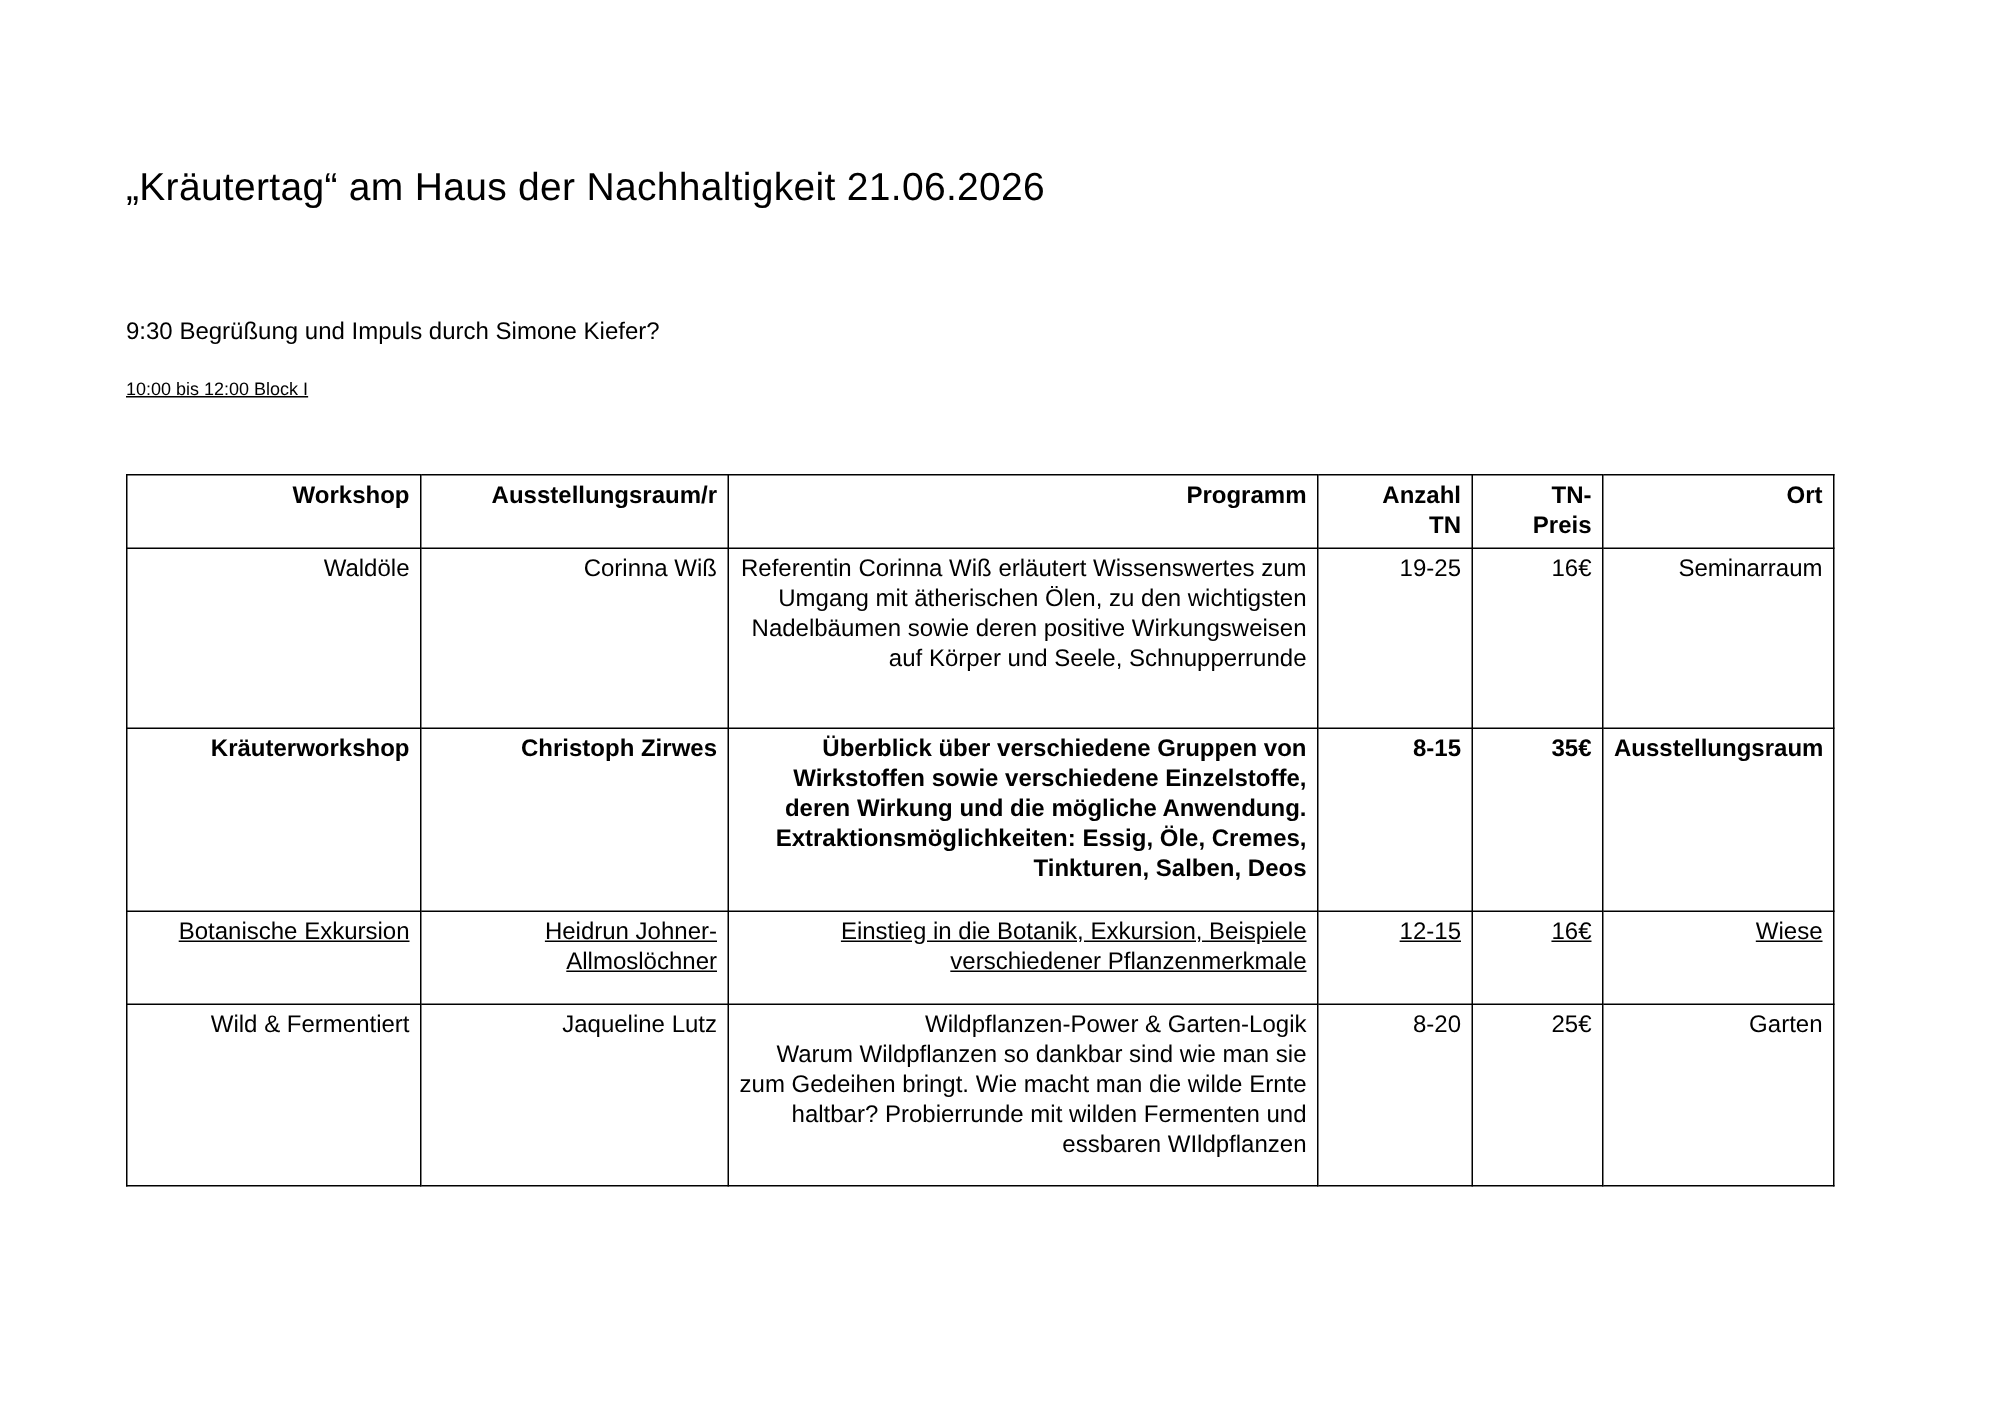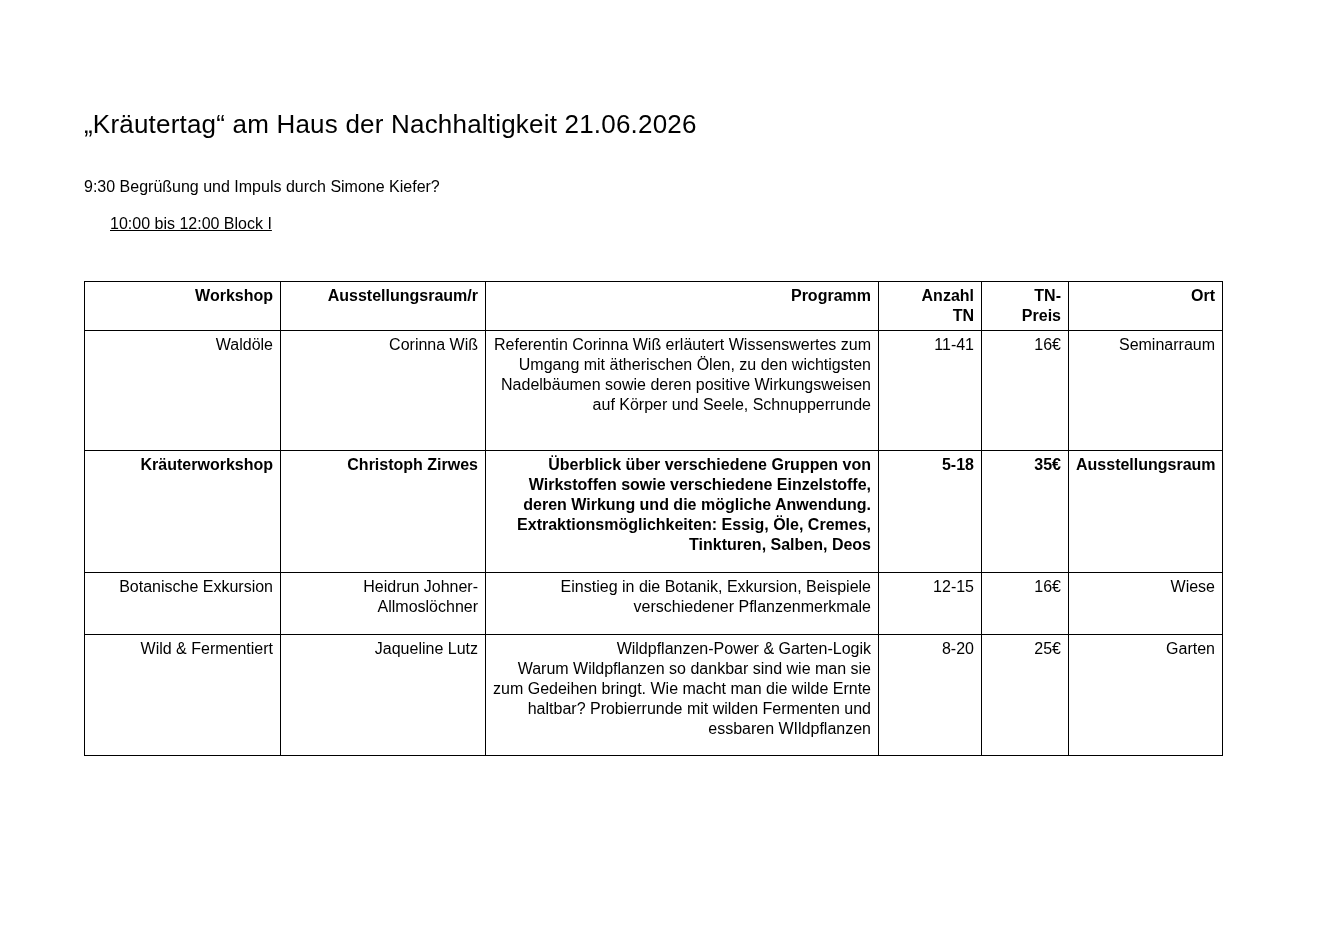--- a/index.html
+++ b/index.html
@@ -21,30 +21,29 @@
     padding-top: 110px;
     padding-right: 27px;
   }
   .title {
     font-size: 26px;
     line-height: 1.15;
     font-weight: 400;
     letter-spacing: 0.2px;
   }
   .intro {
-    margin-top: 37px;
+    margin-top: 72px;
     font-size: 16px;
     line-height: 20px;
   }
   .block-heading {
     margin-top: 17px;
-    font-size: 16px;
+    font-size: 12px;
     line-height: 20px;
     text-decoration: underline;
-    margin-left: 26px;
   }
   table.workshops {
     margin-top: 47px;
     border-collapse: collapse;
     table-layout: fixed;
     width: 1138px;
   }
   table.workshops th,
   table.workshops td {
     border: 1.5px solid #000000;
@@ -61,21 +60,21 @@
   td.program { white-space: pre-line; }
   col.c-workshop    { width: 196px; }
   col.c-responsible { width: 205px; }
   col.c-program     { width: 393px; }
   col.c-participants{ width: 103px; }
   col.c-price       { width: 87px;  }
   col.c-location    { width: 154px; }
   tr.hdr  { height: 42px;  }
   tr.r0   { height: 120px; margin-top: 48px; }
   tr.r1   { height: 122px; font-weight: bold; }
-  tr.r2   { height: 62px;  }
+  tr.r2   { height: 62px; text-decoration: underline;  }
   tr.r3   { height: 121px; }
   .footer {
     margin-top: 40px;
     font-size: 16px;
     line-height: 20px;
   }
 </style>
 </head>
 <body>
 
@@ -107,29 +106,29 @@
           <th>TN-
 Preis</th>
           <th>Ort</th>
         </tr>
       </thead>
       <tbody>
         <tr class="r0">
           <td>Waldöle</td>
           <td>Corinna Wiß</td>
           <td class="program">Referentin Corinna Wiß erläutert Wissenswertes zum Umgang mit ätherischen Ölen, zu den wichtigsten Nadelbäumen sowie deren positive Wirkungsweisen auf Körper und Seele, Schnupperrunde</td>
-          <td>11-41</td>
+          <td>19-25</td>
           <td>16€</td>
           <td>Seminarraum</td>
         </tr>
         <tr class="r1">
           <td>Kräuterworkshop</td>
           <td>Christoph Zirwes</td>
           <td class="program">Überblick über verschiedene Gruppen von Wirkstoffen sowie verschiedene Einzelstoffe, deren Wirkung und die mögliche Anwendung. Extraktionsmöglichkeiten: Essig, Öle, Cremes, Tinkturen, Salben, Deos</td>
-          <td>5-18</td>
+          <td>8-15</td>
           <td>35€</td>
           <td>Ausstellungsraum</td>
         </tr>
         <tr class="r2">
           <td>Botanische Exkursion</td>
           <td>Heidrun Johner-Allmoslöchner</td>
           <td class="program">Einstieg in die Botanik, Exkursion, Beispiele verschiedener Pflanzenmerkmale</td>
           <td>12-15</td>
           <td>16€</td>
           <td>Wiese</td>

